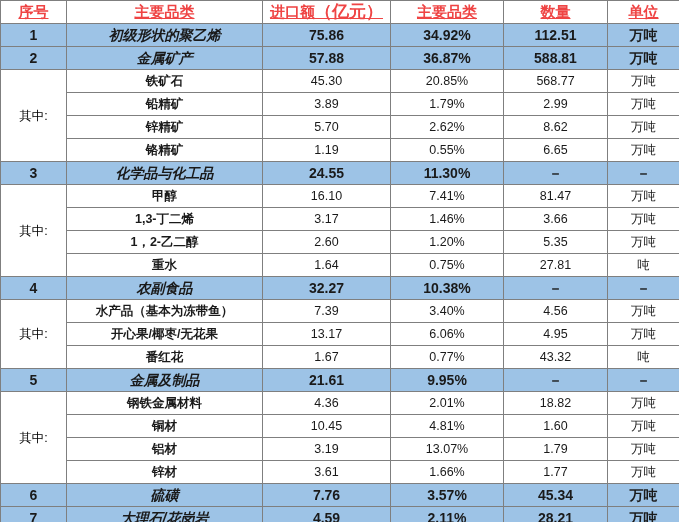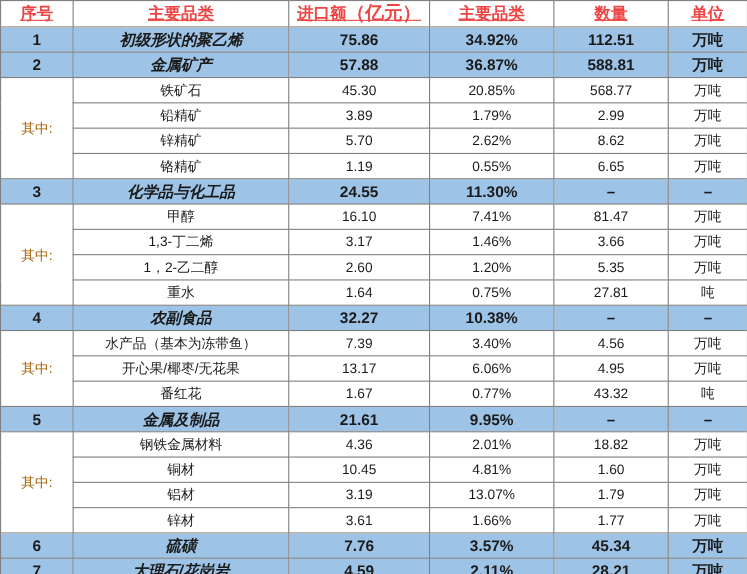--- a/index.html
+++ b/index.html
@@ -62,25 +62,26 @@
     font-size: 12.5px;
   }
   td.name-major {
     text-align: center;
     font-weight: bold;
     font-style: italic;
   }
   td.name-sub {
     text-align: left;
     padding-left: 10px;
+    font-weight: bold;
   }
   td.grp {
     background: #ffffff;
     font-size: 12.5px;
-    color: #a16207;
+    color: #000000;
     text-align: center;
   }
   td.unit-sub {
     font-size: 12px;
   }
   td.num {
     font-variant-numeric: tabular-nums;
   }
 </style>
 </head>

